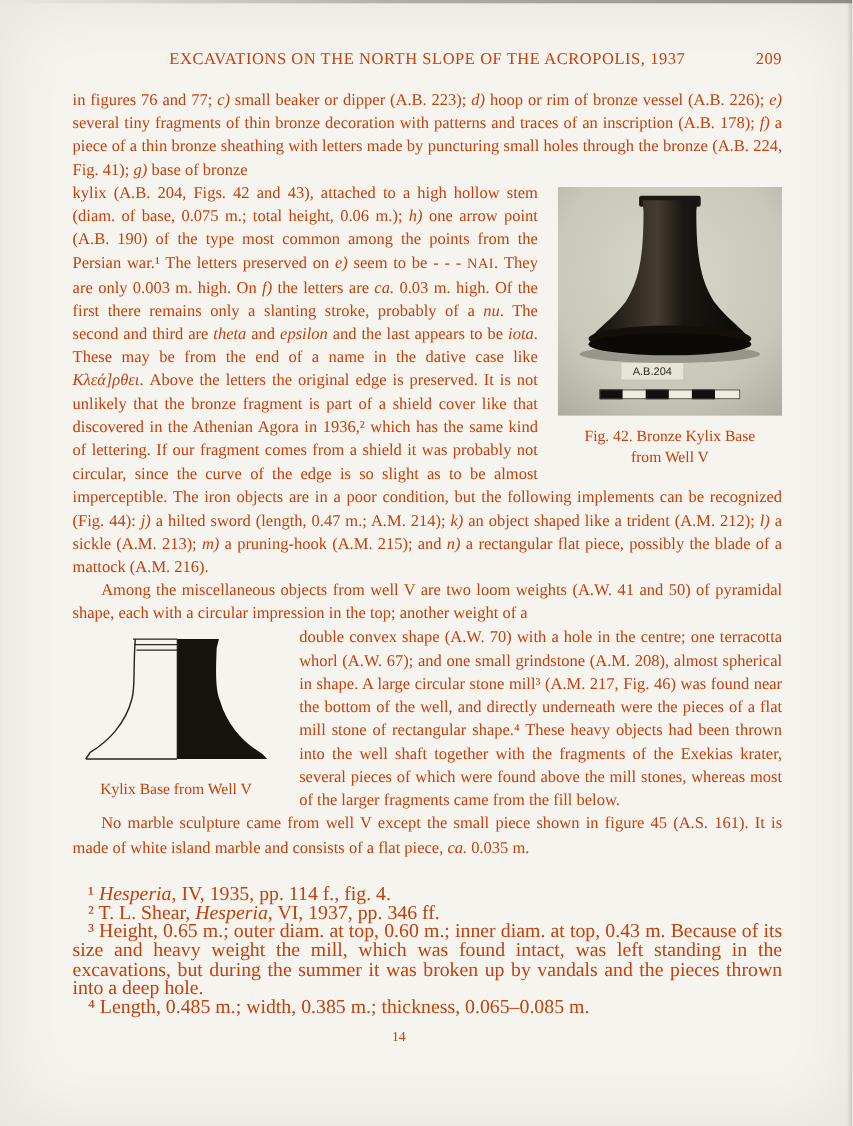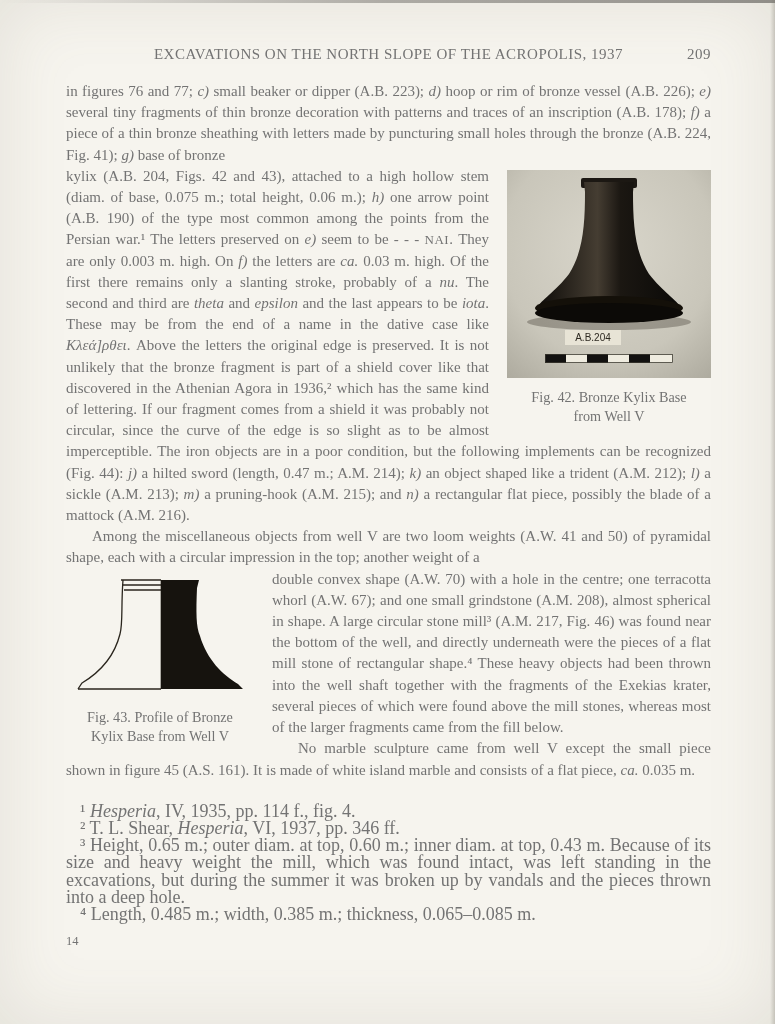--- a/index.html
+++ b/index.html
@@ -1,18 +1,18 @@
 <!DOCTYPE html>
 <html lang="en"><head>
 <meta charset="utf-8">
 <style>
   html,body{margin:0;padding:0;background:#eceae4;}
   .page{
     width:775px;height:1024px;position:relative;margin:0 auto;
-    background:#f6f4ee;color:#737373;overflow:hidden;
+    background:#f6f4ee;color:#c2410c;overflow:hidden;
     font-family:"Liberation Serif",serif;
     box-shadow:inset 0 0 70px rgba(120,110,90,.14);
   }
   .page::before{
     content:"";position:absolute;top:0;left:0;right:0;height:3px;
     background:linear-gradient(to right, rgba(0,0,0,0) 0%, rgba(95,93,88,.45) 50%, rgba(70,68,64,.55) 100%);
   }
   .page::after{
     content:"";position:absolute;top:0;right:0;bottom:0;width:5px;
     background:linear-gradient(to left, rgba(115,110,100,.30), rgba(0,0,0,0));
@@ -29,21 +29,21 @@
   .fig42{float:right;width:204px;margin:4px 0 6px 18px;}
   .fig43{float:left;width:188px;margin:3px 18px 4px 0;}
   .caption{text-align:center;font-size:14.2px;line-height:19px;margin-top:10px;}
   .fig43 .caption{margin-top:6px;}
   .photo{width:164px;height:208px;line-height:0;}
   .photo svg{display:block;}
   .photo text{font-family:"Liberation Sans",sans-serif;}
   .drawing svg{display:block;}
   .footnotes{clear:both;margin-top:22px;font-size:18px;line-height:17.2px;text-align:justify;}
   .fn{text-indent:14px;}
-  .folio{text-align:left;padding-right:52px;font-size:12.5px;margin-top:8px;}
+  .folio{text-align:center;padding-right:52px;font-size:12.5px;margin-top:8px;}
 </style>
 </head>
 <body>
 
 <div class="page">
   <div class="content">
 
     <div class="header">
       <span class="title">EXCAVATIONS ON THE NORTH SLOPE OF THE ACROPOLIS, 1937</span>
       <span class="pagenum">209</span>
@@ -104,21 +104,20 @@
               <path d="M95,13 L56,13"></path>
               <path d="M95,18 L58,18"></path>
               <path d="M57,8 C55,34 57,52 54,62 C48,86 31,102 16,111 L12,117"></path>
               <path d="M12,117 L95,117"></path>
               <path d="M95,8 L95,117" stroke-width="0.7"></path>
             </g>
             <path d="M95,8 L133,8 L131,16 C130,40 130,55 134,64 C141,88 157,103 172,112 L177,117 L95,117 Z" fill="#16130e"></path>
           </svg>
         </div>
         <figcaption class="caption">
-          <div>Fig. 43. Profile of Bronze</div>
           <div>Kylix Base from Well V</div>
         </figcaption>
       </figure>
 
       <p><span>double convex shape (A.W. 70) with a hole in the centre; one terracotta whorl (A.W. 67); and one small grindstone (A.M. 208), almost spherical in shape. A large circular stone mill³ (A.M. 217, Fig. 46) was found near the bottom of the well, and directly underneath were the pieces of a flat mill stone of rectangular shape.⁴ These heavy objects had been thrown into the well shaft together with the fragments of the Exekias krater, several pieces of which were found above the mill stones, whereas most of the larger fragments came from the fill below.</span></p>
 
       <p class="indent"><span>No marble sculpture came from well V except the small piece shown in figure 45 (A.S. 161). It is made of white island marble and consists of a flat piece, </span><span class="it">ca.</span><span> 0.035 m.</span></p>
 
       <div class="footnotes">
         <p class="fn"><span>¹ </span><span class="it">Hesperia</span><span>, IV, 1935, pp. 114 f., fig. 4.</span></p>

